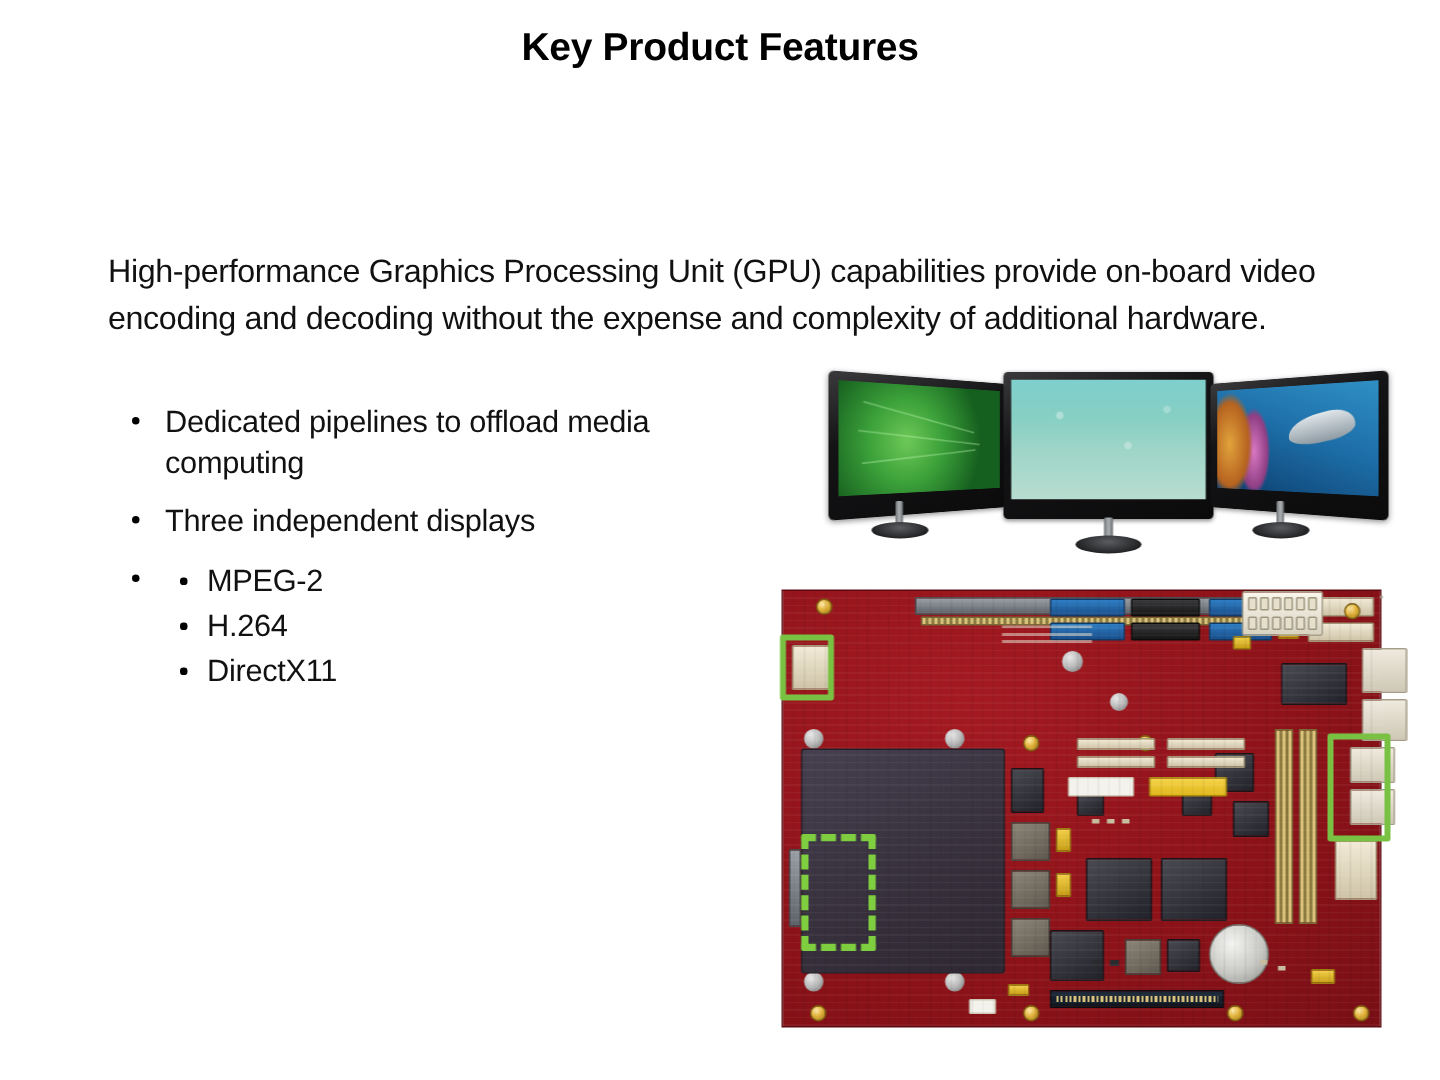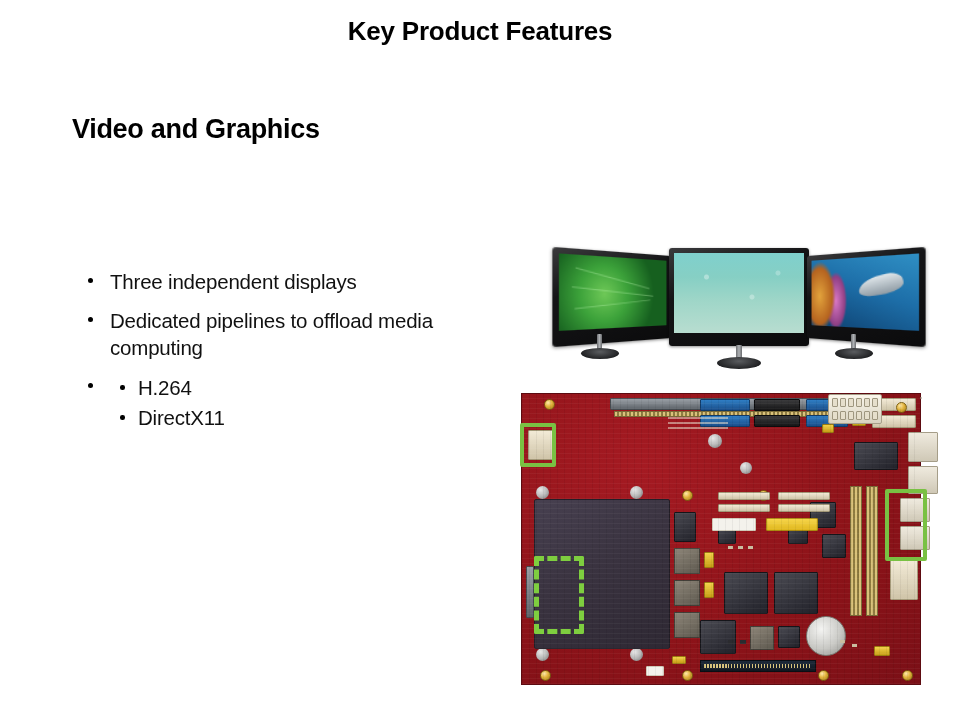--- a/index.html
+++ b/index.html
@@ -177,39 +177,43 @@
     border:5px dashed #7ece3f; border-radius:2px;
   }
 </style>
 </head>
 <body>
 
 <div class="slide">
 
   <div class="slide-title">Key Product Features</div>
 
-  <div class="section-heading">Video and Graphics</div>
-
+
+  <div class="body-text">High-performance Graphics Processing Unit (GPU) capabilities provide on-board video encoding and decoding without the expense and complexity of additional hardware.</div>
 
   <ul class="bullets">
+
+    <li class="bullet-l1">
+      <span class="dot"></span>
+      <span>Dedicated pipelines to offload media computing</span>
+    </li>
 
     <li class="bullet-l1">
       <span class="dot"></span>
       <span>Three independent displays</span>
     </li>
 
     <li class="bullet-l1">
       <span class="dot"></span>
-      <span>Dedicated pipelines to offload media computing</span>
-    </li>
-
-    <li class="bullet-l1">
-      <span class="dot"></span>
 
       <ul class="sub-bullets">
+        <li class="bullet-l2">
+          <span class="dot"></span>
+          <span>MPEG-2</span>
+        </li>
         <li class="bullet-l2">
           <span class="dot"></span>
           <span>H.264</span>
         </li>
         <li class="bullet-l2">
           <span class="dot"></span>
           <span>DirectX11</span>
         </li>
       </ul>
     </li>

